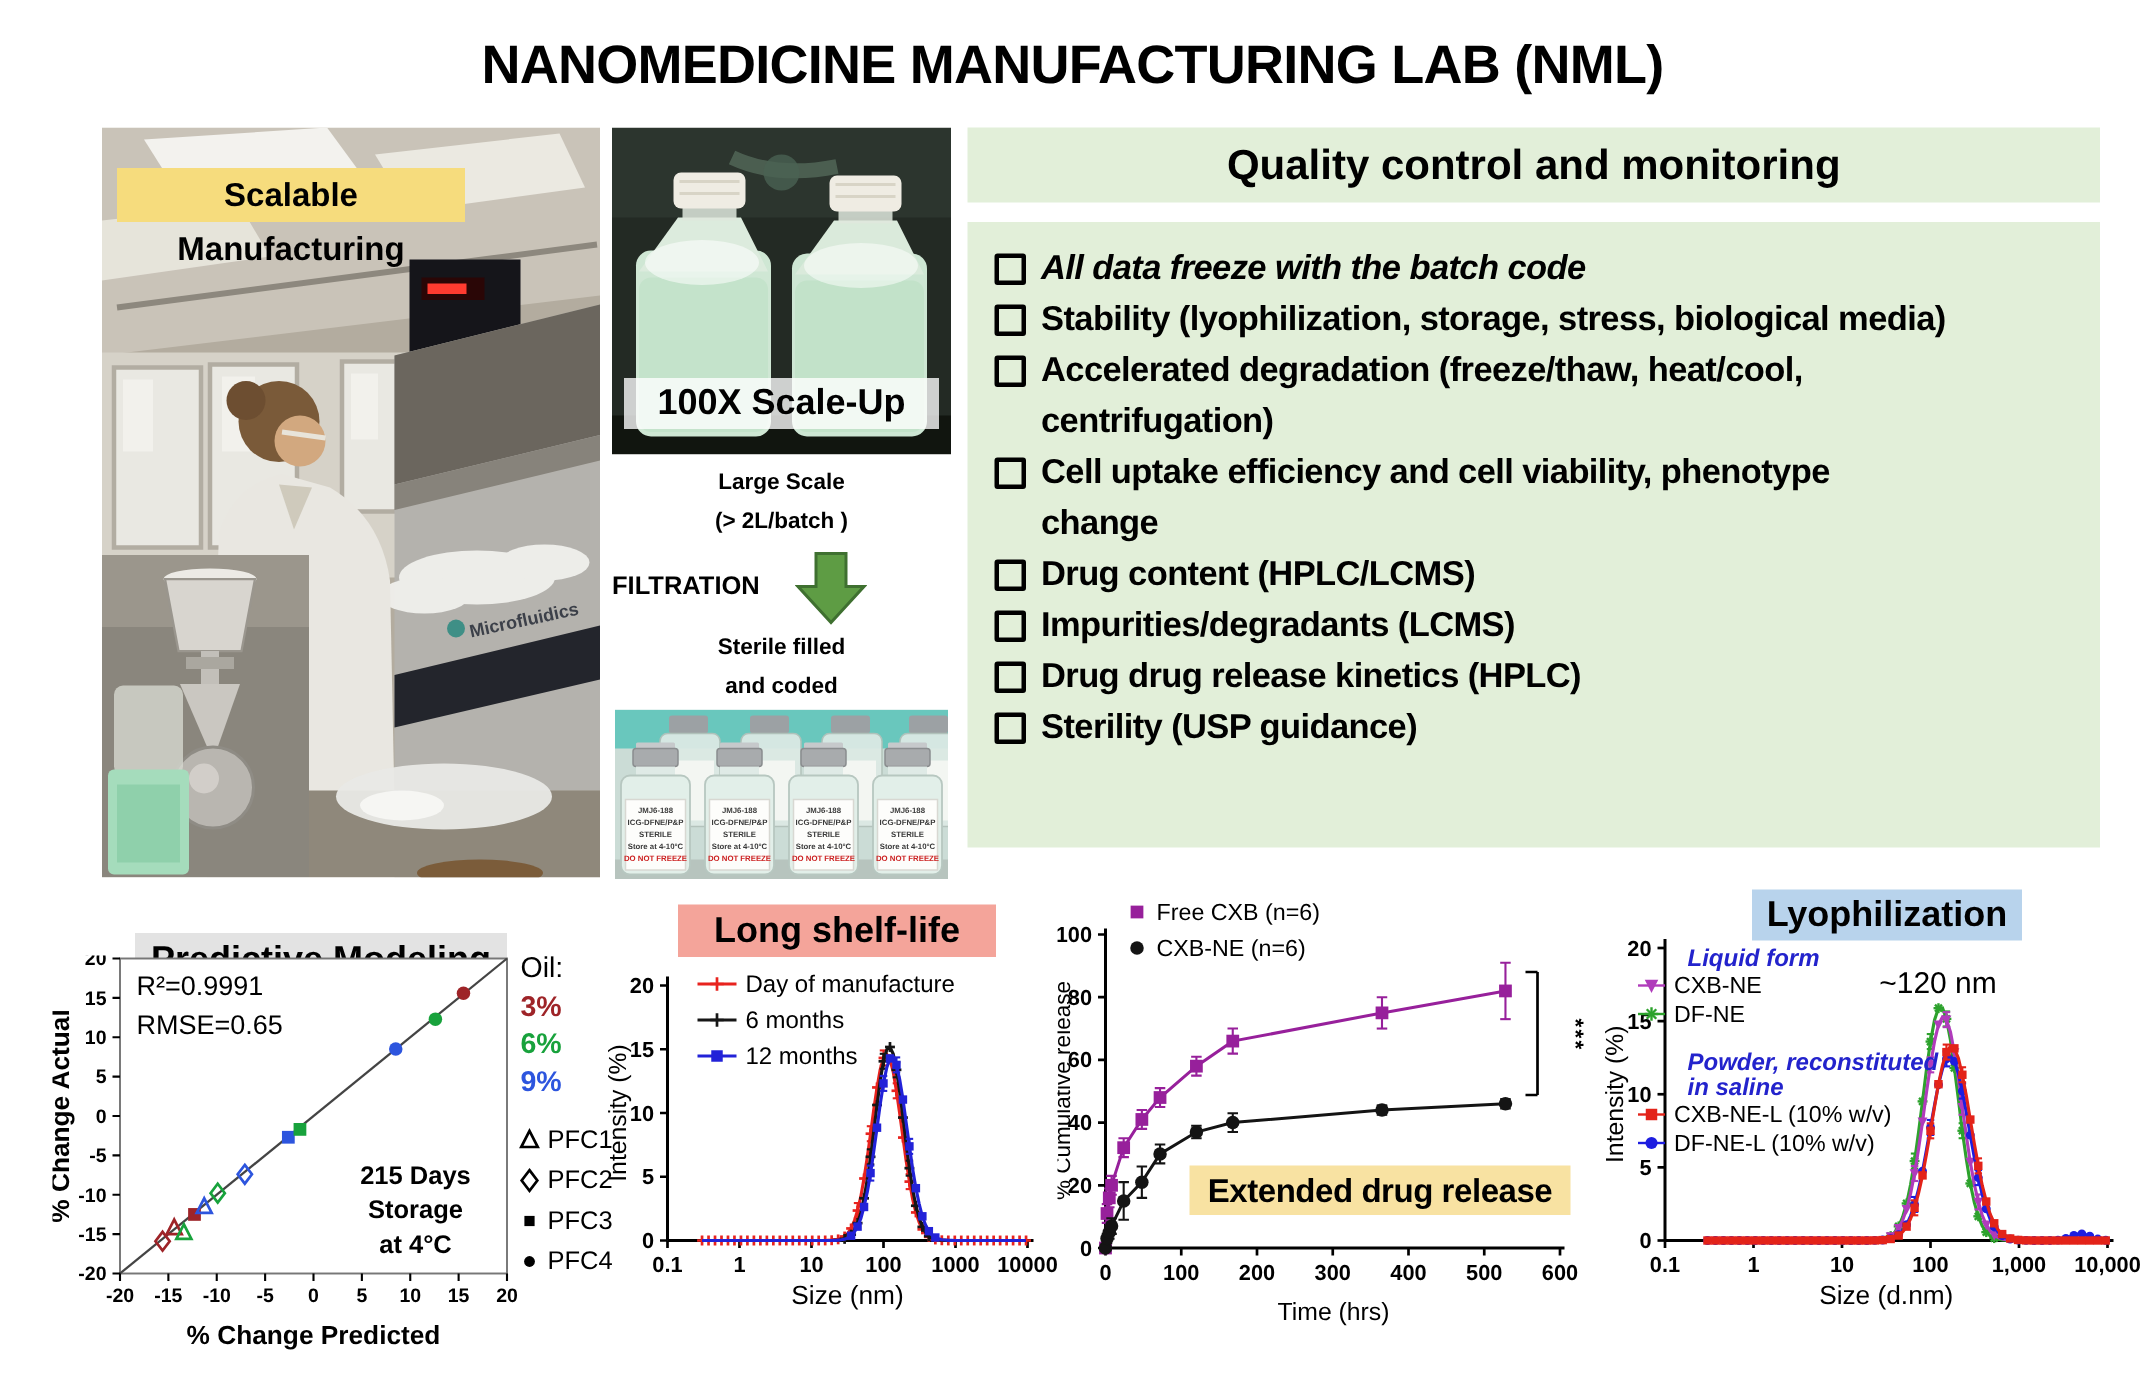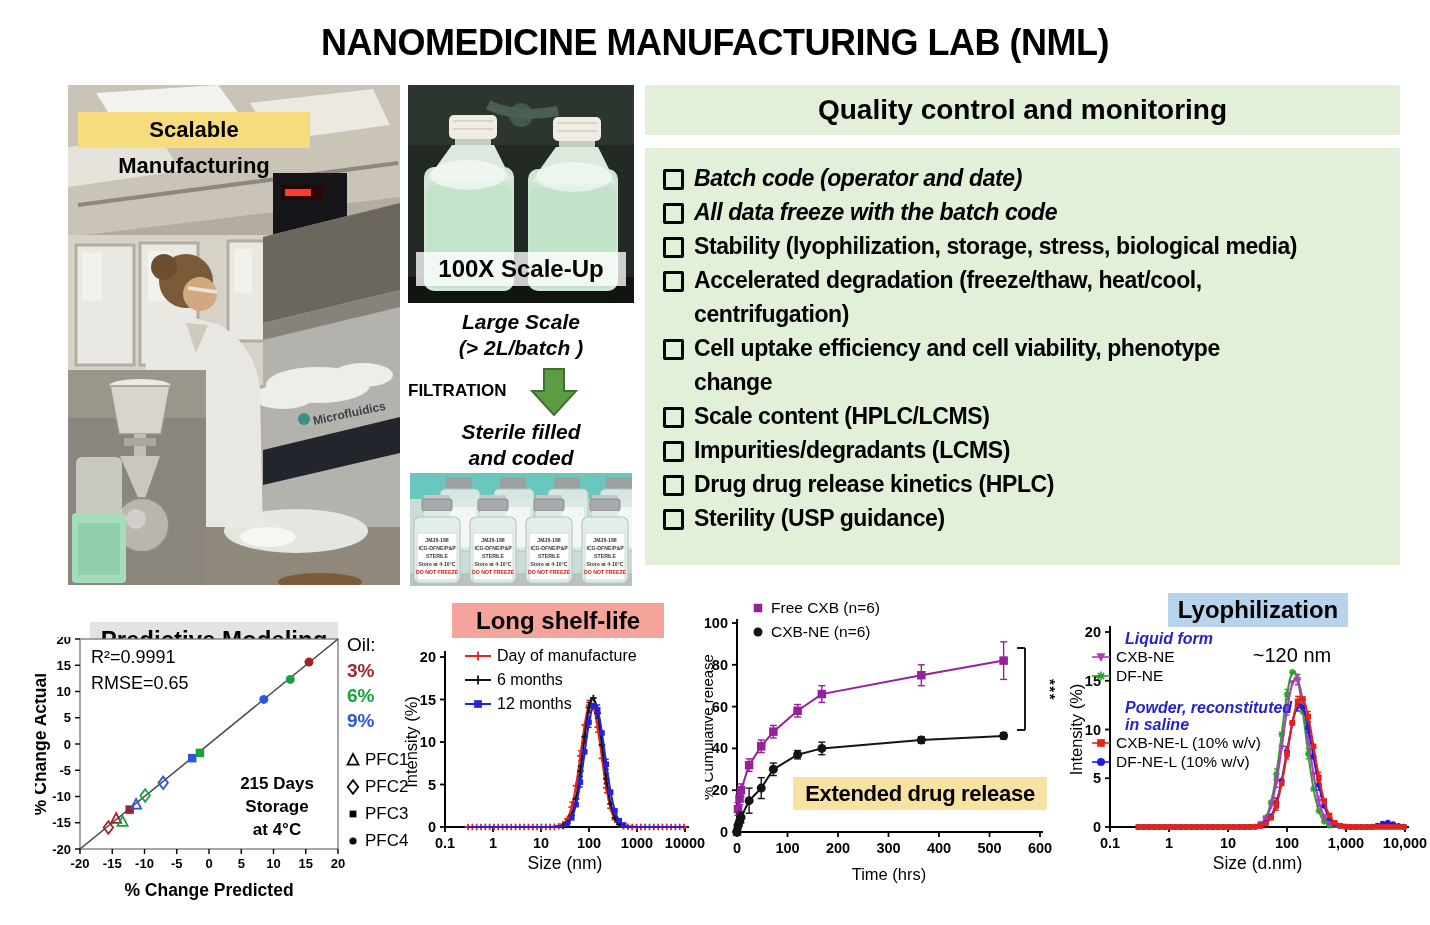--- a/index.html
+++ b/index.html
@@ -9,21 +9,21 @@
   #title{position:absolute;left:0;top:22px;width:1430px;text-align:center;
          font-size:36px;font-weight:bold;margin:0;letter-spacing:-0.5px;}
   .photo{position:absolute;overflow:hidden;}
   #lab-photo{left:68px;top:85px;width:332px;height:500px;}
   #scalable-tag{position:absolute;left:10px;top:27px;width:232px;height:36px;background:#F6DC7D;
         font-size:22px;font-weight:bold;text-align:center;line-height:36px;}
   #mid-col{position:absolute;left:408px;top:85px;width:226px;height:505px;}
   #bottles-photo{left:0;top:0;width:226px;height:218px;}
   #scaleup-tag{position:absolute;left:8px;top:167px;width:210px;height:34px;
         background:rgba(255,255,255,0.78);font-size:24px;font-weight:bold;text-align:center;line-height:34px;}
-  .midtext{position:absolute;width:226px;text-align:center;font-size:21px;font-weight:bold;line-height:26px;font-style:italic;}
+  .midtext{position:absolute;width:226px;text-align:center;font-size:15px;font-weight:bold;line-height:26px;}
   #large-scale{top:224px;}
   #filtration-row{position:absolute;top:282px;left:0;width:226px;height:50px;}
   #filtration-label{position:absolute;left:0;top:14px;font-size:17px;font-weight:bold;}
   #filtration-arrow{position:absolute;left:122px;top:0;}
   #sterile-text{top:334px;}
   #vials-photo{left:2px;top:388px;width:222px;height:113px;}
   #qc-panel{position:absolute;left:645px;top:85px;width:755px;height:482px;}
   #qc-title{position:absolute;left:0;top:0;width:755px;height:50px;background:#E2EFD9;
         font-size:28px;font-weight:bold;text-align:center;line-height:50px;}
   #qc-list{position:absolute;left:0;top:63px;width:725px;height:392px;background:#E2EFD9;
@@ -218,28 +218,27 @@
           <text x="195" y="85" font-size="5.2" fill="#3a3a3a" text-anchor="middle" font-weight="bold" font-style="normal">STERILE</text>
           <text x="195" y="93" font-size="5.2" fill="#3a3a3a" text-anchor="middle" font-weight="bold" font-style="normal">Store at 4-10°C</text>
           <text x="195" y="101" font-size="5.2" fill="#cc2222" text-anchor="middle" font-weight="bold" font-style="normal">DO NOT FREEZE</text>
         </svg>
     </div>
   </div>
 
   <div id="qc-panel">
     <div id="qc-title">Quality control and monitoring</div>
     <ul id="qc-list">
-        <li class="qc-item bold-italic"><span class="qc-box"></span><span class="qc-text">Batch code (operator and date)</span></li>
         <li class="qc-item bold-italic"><span class="qc-box"></span><span class="qc-text">All data freeze with the batch code</span></li>
         <li class="qc-item bold"><span class="qc-box"></span><span class="qc-text">Stability (lyophilization, storage, stress, biological media)</span></li>
         <li class="qc-item bold"><span class="qc-box"></span><span class="qc-text">Accelerated degradation (freeze/thaw, heat/cool,
 centrifugation)</span></li>
         <li class="qc-item bold"><span class="qc-box"></span><span class="qc-text">Cell uptake efficiency and cell viability, phenotype
 change</span></li>
-        <li class="qc-item bold"><span class="qc-box"></span><span class="qc-text">Scale content (HPLC/LCMS)</span></li>
+        <li class="qc-item bold"><span class="qc-box"></span><span class="qc-text">Drug content (HPLC/LCMS)</span></li>
         <li class="qc-item bold"><span class="qc-box"></span><span class="qc-text">Impurities/degradants (LCMS)</span></li>
         <li class="qc-item bold"><span class="qc-box"></span><span class="qc-text">Drug drug release kinetics (HPLC)</span></li>
         <li class="qc-item bold"><span class="qc-box"></span><span class="qc-text">Sterility (USP guidance)</span></li>
       </ul>
   </div>
 
   <div class="chart" id="chartA">
     <div class="chart-title">Predictive Modeling</div>
     <svg id="svgA" class="abs" style="left:0;top:42px" width="405" height="278">
         <g>

